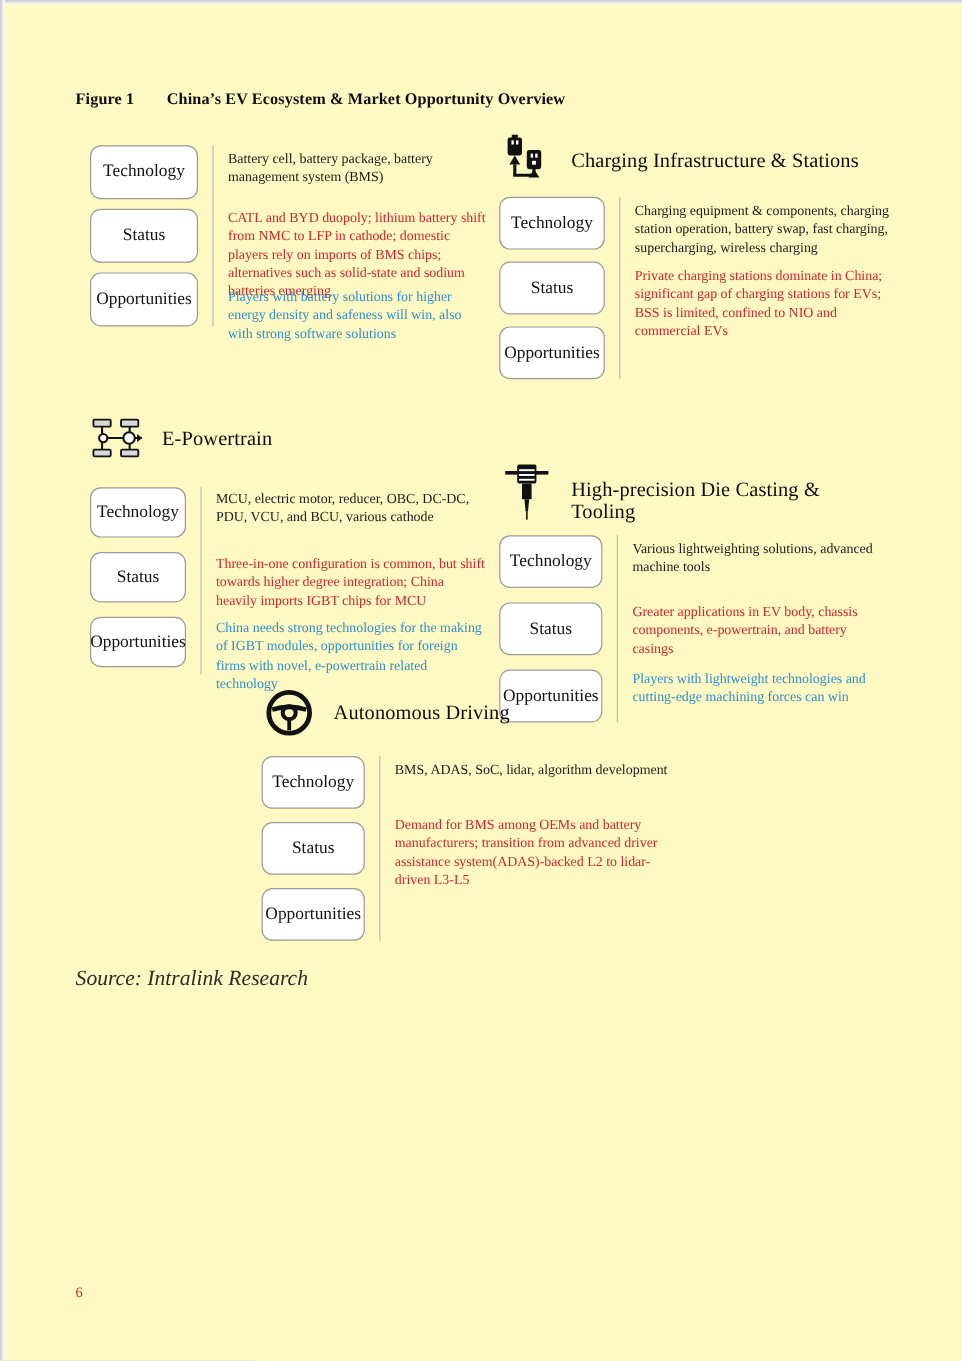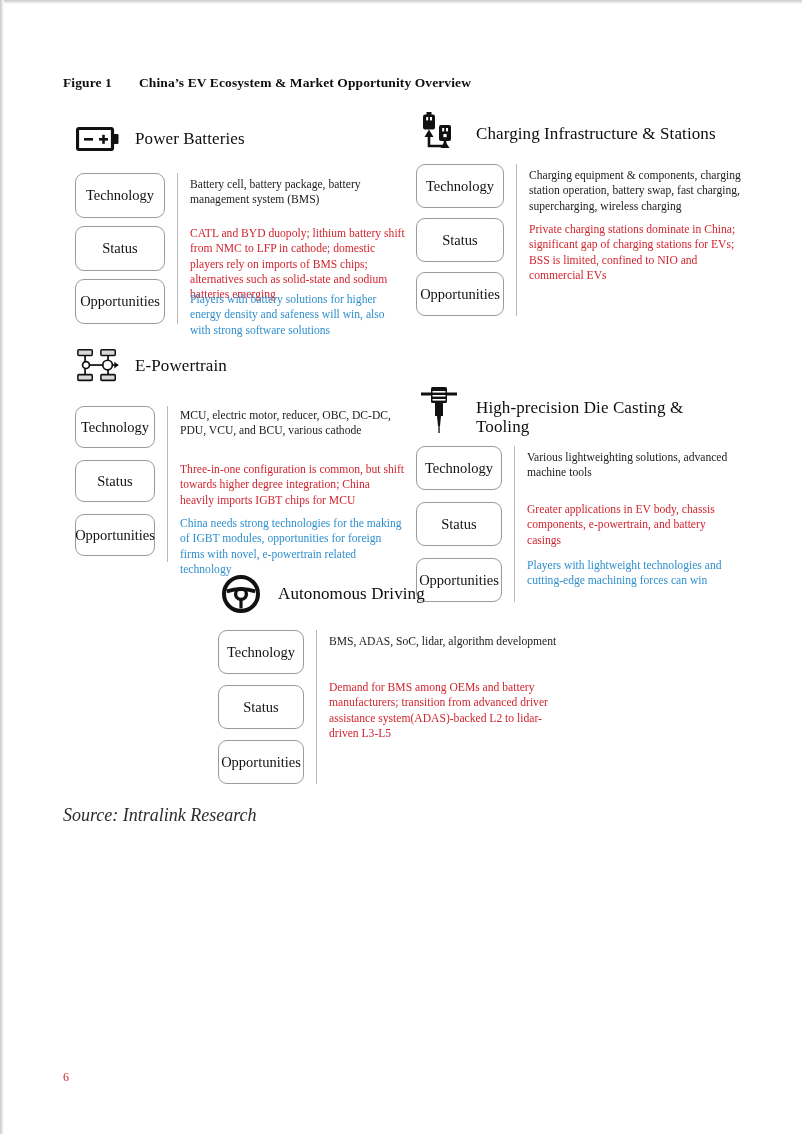--- a/index.html
+++ b/index.html
@@ -7,21 +7,21 @@
     padding: 0;
     background: #d8d8d8;
   }
   body {
     font-family: "Liberation Serif", serif;
   }
   .page {
     position: relative;
     width: 802px;
     height: 1134px;
-    background: #ffffff;
+    background: #fef9c3;
     margin: 0 auto;
     overflow: hidden;
     box-sizing: border-box;
   }
   
   .page::before {
     content: "";
     position: absolute;
     left: 0; top: 0;
     width: 100%; height: 4px;
@@ -139,32 +139,20 @@
 </head>
 <body>
 
 <div class="page">
 
   <div class="fig-caption">
     <span class="fig-label">Figure 1</span><span>China’s EV Ecosystem &amp; Market Opportunity Overview</span>
   </div>
 
   <div class="panel" style="left:75px; top:113px; width:330px;">
-    <div class="panel-head">
-      <div class="panel-icon">
-        <svg width="44" height="26" viewBox="0 0 44 26" aria-hidden="true">
-          <rect x="1.5" y="2.5" width="35" height="21" rx="1.5" fill="#fff" stroke="#111" stroke-width="3.2"></rect>
-          <rect x="36.5" y="8" width="6" height="10" rx="1.2" fill="#111"></rect>
-          <rect x="8" y="12" width="9" height="2.6" fill="#111"></rect>
-          <rect x="23" y="12" width="9" height="2.6" fill="#111"></rect>
-          <rect x="26.2" y="8.8" width="2.6" height="9" fill="#111"></rect>
-        </svg>
-      </div>
-      <div class="panel-title">Power Batteries</div>
-    </div>
     <div class="panel-body">
       <div class="label-col">
         <div class="label-box" style="width:90px; height:45px; margin-bottom:8px;">Technology</div>
         <div class="label-box" style="width:90px; height:45px; margin-bottom:8px;">Status</div>
         <div class="label-box" style="width:90px; height:45px;">Opportunities</div>
       </div>
       <div class="divider" style="margin:0 0 0 12px; height:151px;"></div>
       <div class="text-col" style="padding-left:12px;">
         <div class="row-text t-tech" style="height:53px; padding-top:4px;">Battery cell, battery package, battery management system (BMS)</div>
         <div class="row-text t-status" style="height:66px;">CATL and BYD duopoly; lithium battery shift from NMC to LFP in cathode; domestic players rely on imports of BMS chips; alternatives such as solid-state and sodium batteries emerging</div>

